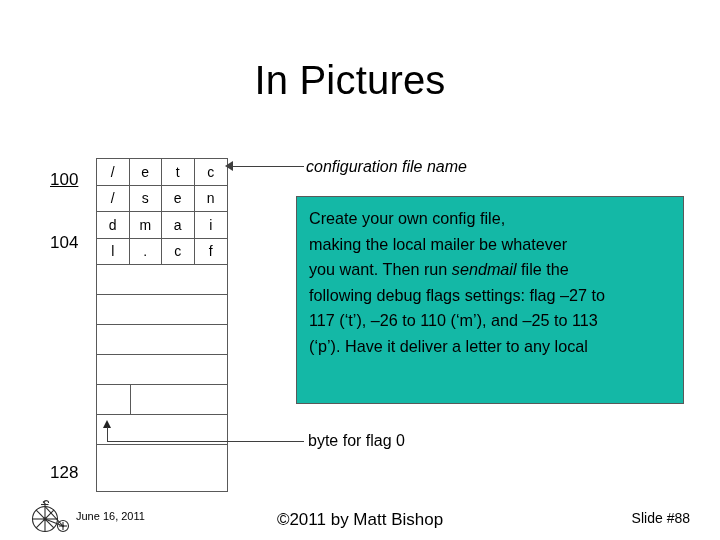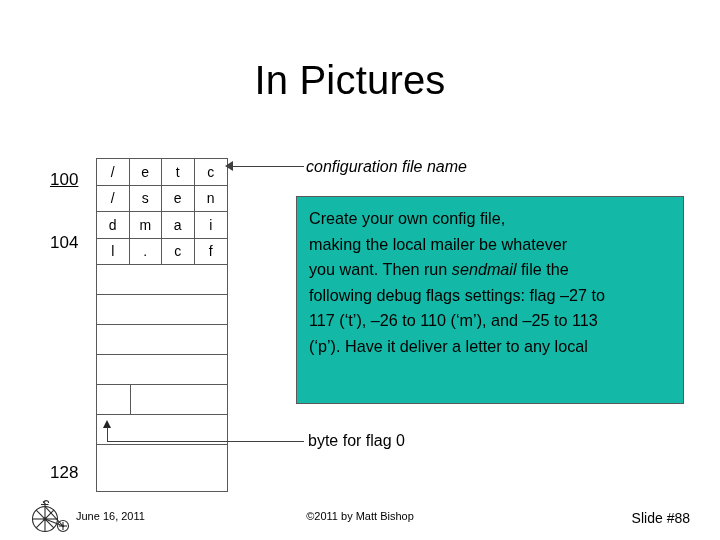--- a/index.html
+++ b/index.html
@@ -179,21 +179,21 @@
     font-size: 11px;
     color: #000;
     line-height: 1;
   }
   #footer-copyright {
     position: absolute;
     left: 0;
     top: 511px;
     width: 720px;
     text-align: center;
-    font-size: 11px;
+    font-size: 17px;
     color: #000;
     line-height: 1;
   }
   #footer-slide-number {
     position: absolute;
     right: 30px;
     top: 511px;
     font-size: 14px;
     color: #000;
     line-height: 1;

